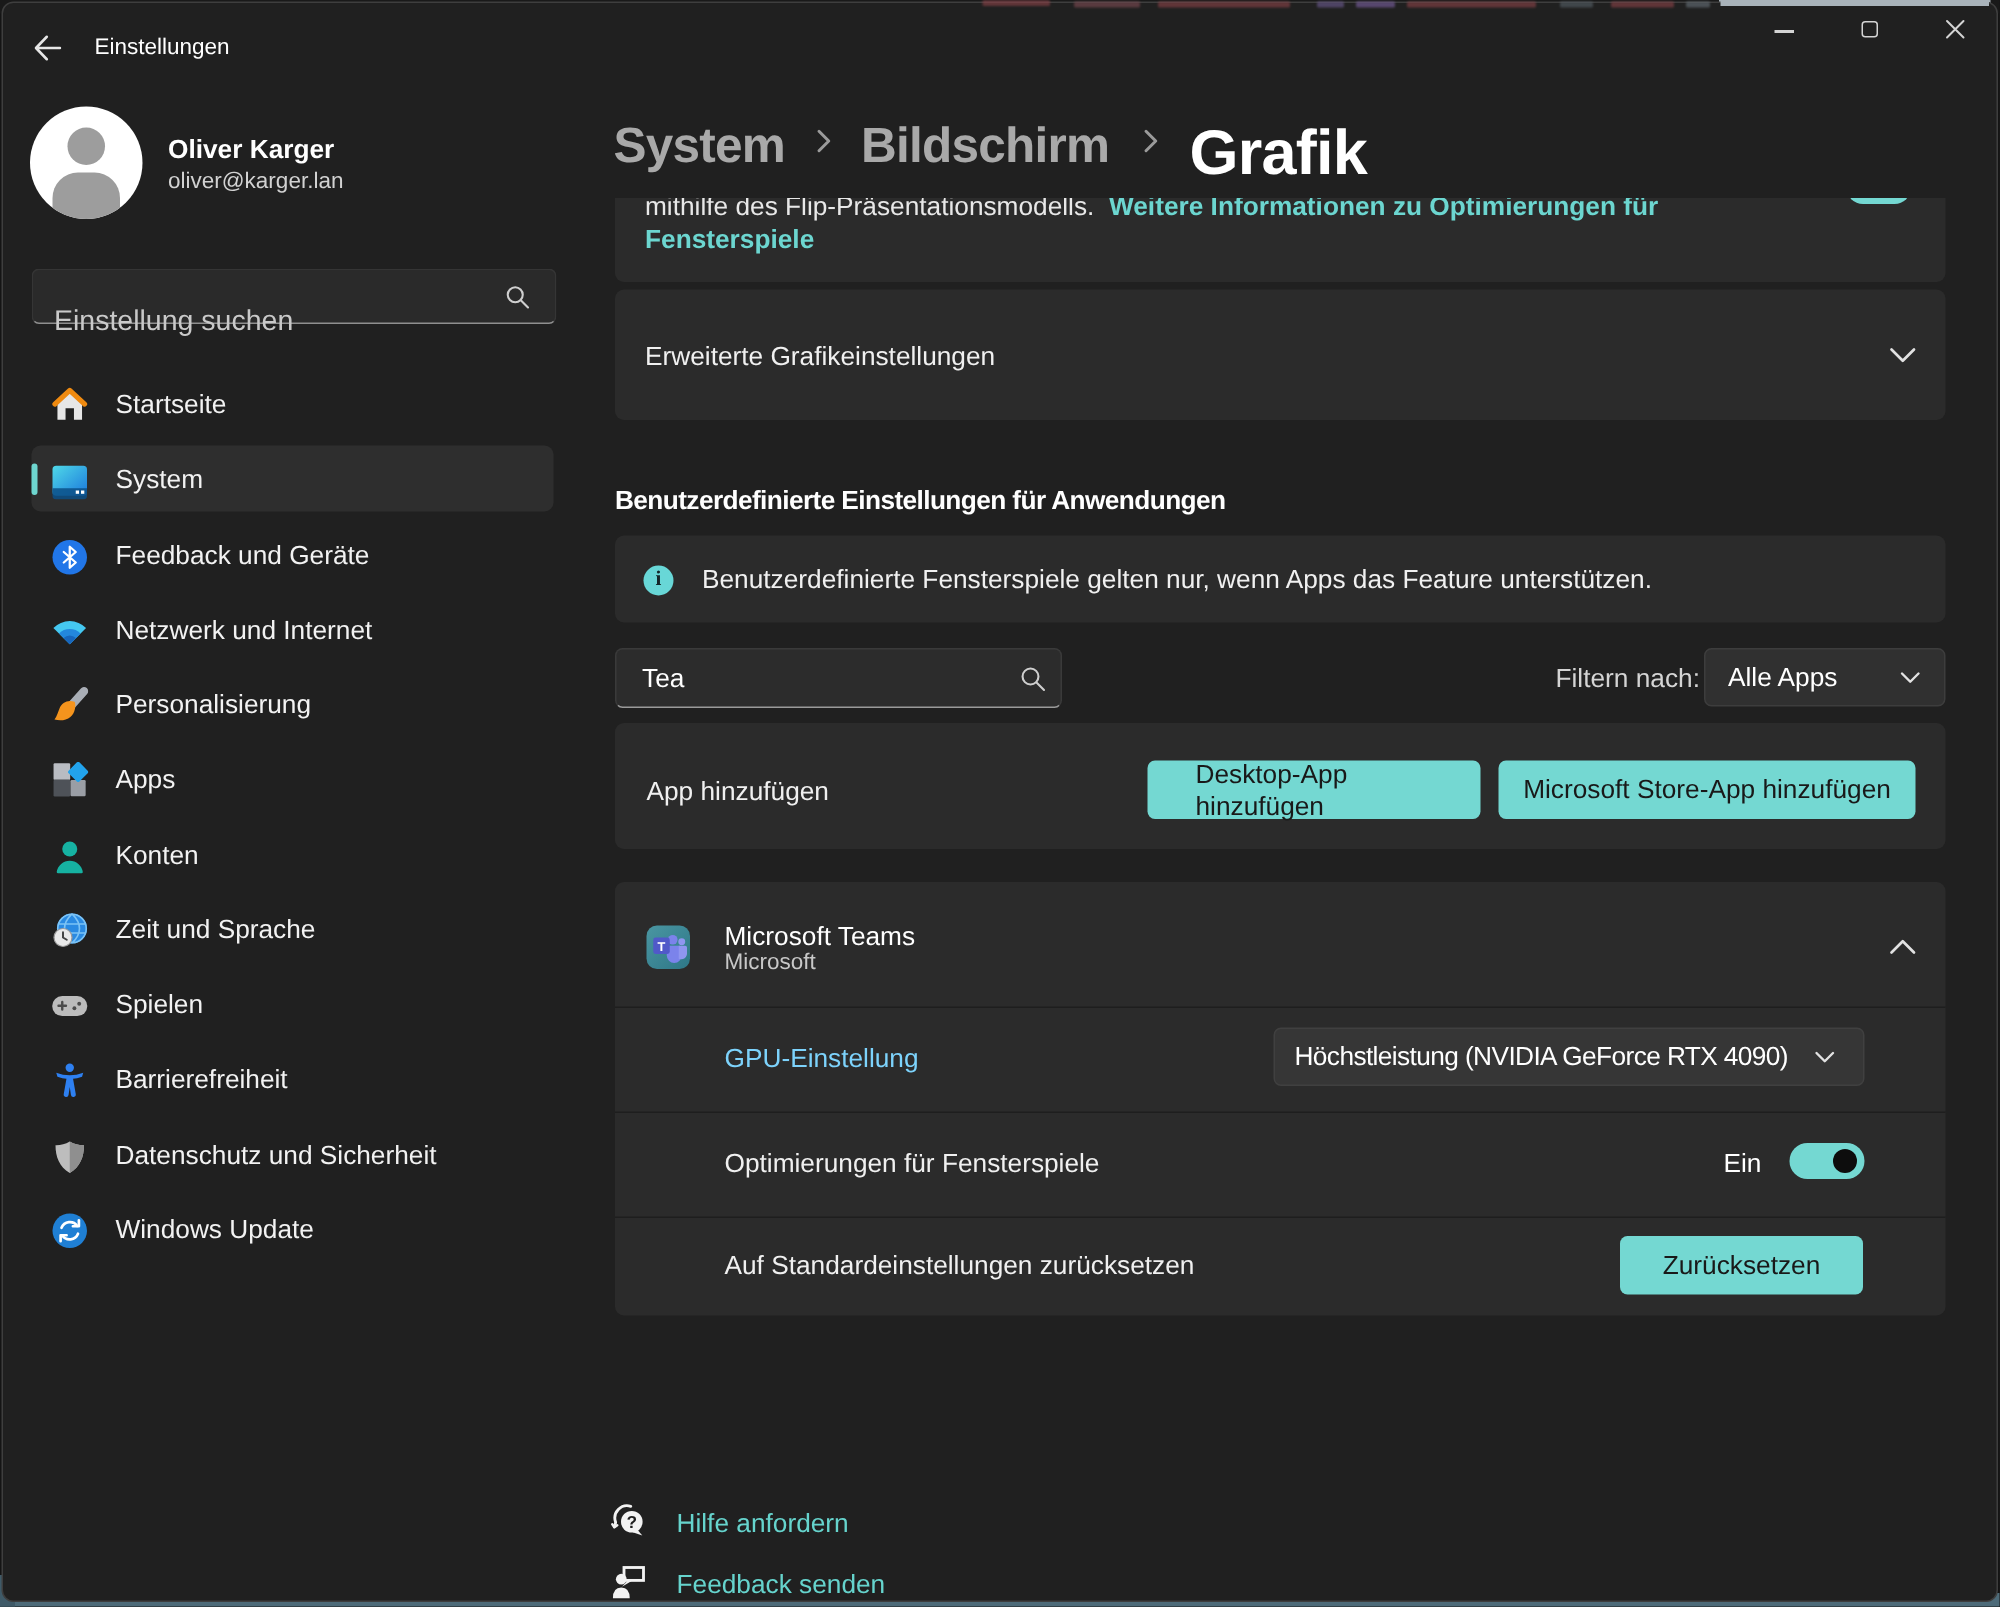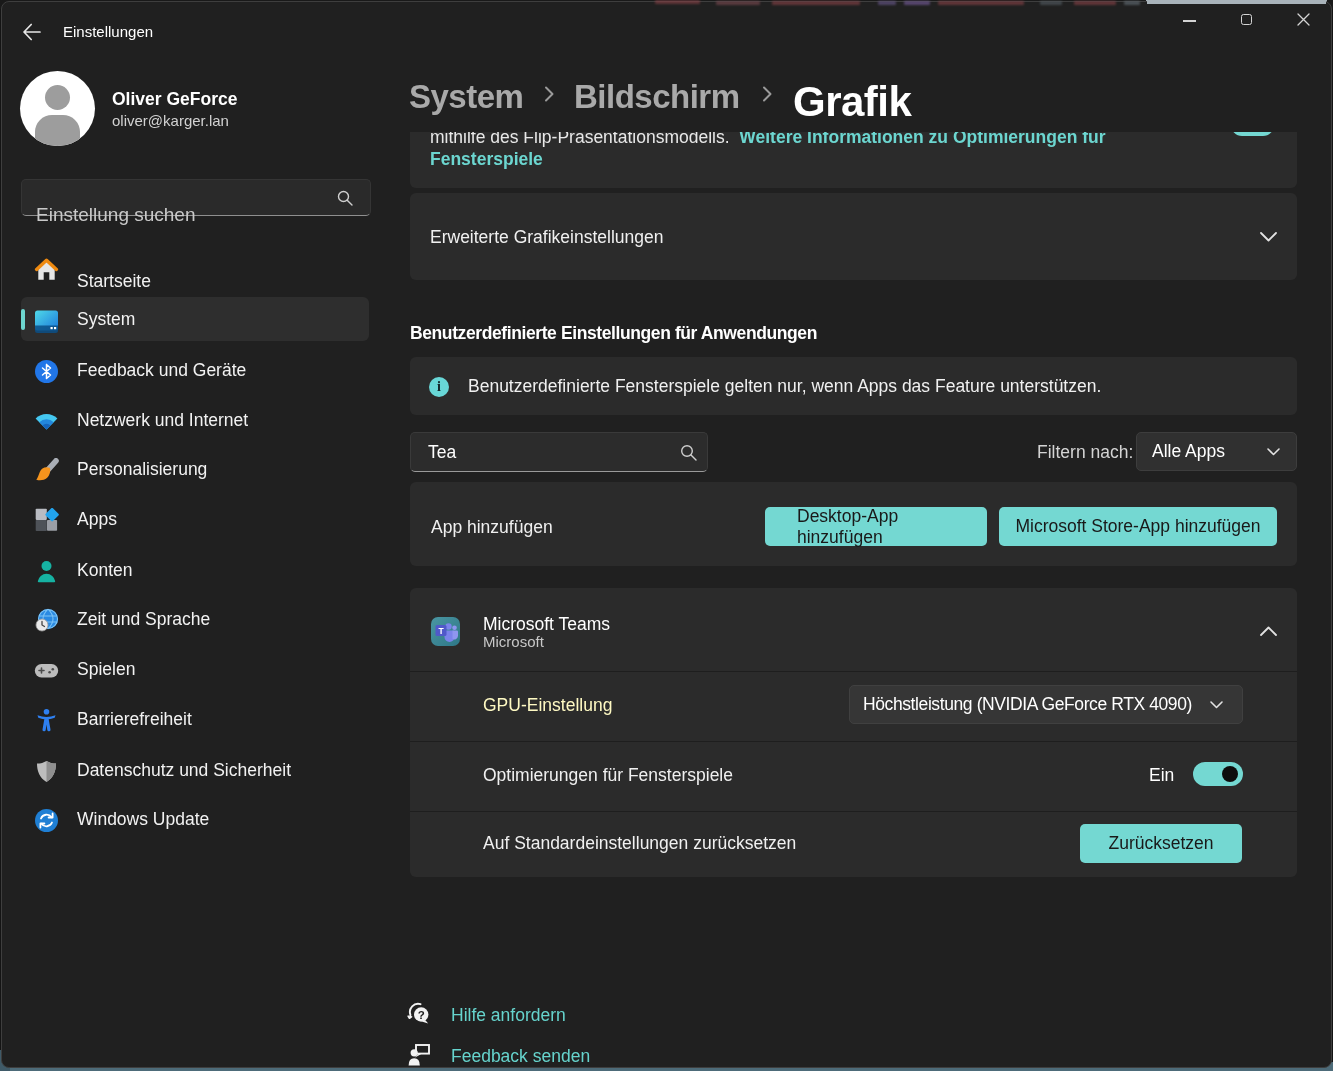--- a/index.html
+++ b/index.html
@@ -44,39 +44,39 @@
 <div class="abs" style="left:1183px;top:20px;width:13px;height:1.6px;background:#d4d4d4;"></div>
 <div class="abs" style="left:1241px;top:14px;width:11px;height:11px;border:1.2px solid #d4d4d4;border-radius:2.5px;"></div>
 <svg class="abs" style="left:1297px;top:13px;" width="13" height="13" viewBox="0 0 13 13">
   <path d="M1 1 L12 12 M12 1 L1 12" stroke="#d4d4d4" stroke-width="1.3" fill="none" stroke-linecap="round"></path>
 </svg>
 
 <div class="abs" style="left:20px;top:71px;width:75px;height:75px;border-radius:50%;background:#ffffff;overflow:hidden;">
   <div class="abs" style="left:25px;top:14px;width:25px;height:25px;border-radius:50%;background:#9d9d9d;"></div>
   <div class="abs" style="left:15px;top:44px;width:45px;height:34px;border-radius:17px 17px 0 0;background:#9d9d9d;"></div>
 </div>
-<div class="txt" style="left:112px;top:89px;font-size:17.5px;font-weight:bold;color:#ffffff;">Oliver GeForce</div>
+<div class="txt" style="left:112px;top:89px;font-size:17.5px;font-weight:bold;color:#ffffff;">Oliver Karger</div>
 <div class="txt" style="left:112px;top:112px;font-size:15px;color:#d2d2d2;">oliver@karger.lan</div>
 
 <div class="abs" style="left:21px;top:179px;width:350px;height:37px;background:#2a2a2a;border:1px solid #353535;border-bottom:1px solid #8f8f8f;border-radius:5px;"></div>
 <div class="txt" style="left:36px;top:204px;font-size:19px;color:#c9c9c9;">Einstellung suchen</div>
 <svg class="abs" style="left:337px;top:190px;" width="16" height="16" viewBox="0 0 16 16">
   <circle cx="6.5" cy="6.5" r="5" stroke="#cfcfcf" stroke-width="1.4" fill="none"></circle>
   <path d="M10.2 10.2 L15 15" stroke="#cfcfcf" stroke-width="1.4" stroke-linecap="round"></path>
 </svg>
 
 <div class="abs" style="left:21px;top:297px;width:348px;height:44px;border-radius:6px;background:#2e2e2e;"></div>
 <div class="abs" style="left:21px;top:309px;width:3.5px;height:21px;border-radius:2px;background:#6ed6cf;"></div>
 <div id="nav">
 
   <svg class="abs" style="left:34px;top:258px;" width="25" height="25" viewBox="0 0 25 25">
     <path d="M4.3 10.5 L12.5 3 L20.7 10.5 V21.8 H15.3 V14.2 H9.7 V21.8 H4.3 Z" fill="#e6e6e6"></path>
     <path d="M2.6 11.4 L12.5 2.2 L22.4 11.4" stroke="#ef8a10" stroke-width="3.4" fill="none" stroke-linecap="round" stroke-linejoin="round"></path>
   </svg>
-  <div class="txt" style="left:77px;top:271px;font-size:17.5px;color:#f2f2f2;">Startseite</div>
+  <div class="txt" style="left:77px;top:259px;font-size:17.5px;color:#f2f2f2;">Startseite</div>
 
   <svg class="abs" style="left:34px;top:308px;" width="25" height="25" viewBox="0 0 25 25">
     <defs>
         <linearGradient id="sysg" x1="0" y1="0" x2="1" y2="1">
       <stop offset="0" stop-color="#4fd9e8"></stop>
           <stop offset="1" stop-color="#1b78dc"></stop>
         </linearGradient>
       </defs>
     <rect x="1" y="2.5" width="23" height="20" rx="2.5" fill="url(#sysg)"></rect>
     <path d="M1 17.5 h23 v5 a2.5 2.5 0 0 1 -2.5 2.5 h-18 a2.5 2.5 0 0 1 -2.5 -2.5 z" fill="#0b4f86" opacity="0.85"></path>
@@ -217,21 +217,21 @@
       <rect x="4.5" y="8" width="11" height="11" rx="1.6" fill="#5059c9"></rect>
       <text x="10" y="17" font-size="8.5" font-weight="bold" fill="#ffffff" text-anchor="middle" font-family="Liberation Sans">T</text>
     </svg>
   </div>
   <div class="txt" style="left:483px;top:614px;font-size:17.5px;color:#ffffff;">Microsoft Teams</div>
   <div class="txt" style="left:483px;top:633px;font-size:15px;color:#c8c8c8;">Microsoft</div>
   <svg class="abs" style="left:1259px;top:625px;" width="19" height="12" viewBox="0 0 19 12">
     <path d="M2 10 L9.5 2.5 L17 10" stroke="#e2e2e2" stroke-width="1.8" fill="none" stroke-linecap="round" stroke-linejoin="round"></path>
   </svg>
 
-  <div class="txt" style="left:483px;top:695px;font-size:17.5px;color:#fef9c3;">GPU-Einstellung</div>
+  <div class="txt" style="left:483px;top:695px;font-size:17.5px;color:#7dd3fc;">GPU-Einstellung</div>
   <div class="abs" style="left:849px;top:685px;width:394px;height:39px;background:#363636;border:1px solid #404040;border-radius:5px;"></div>
   <div class="txt" style="left:863px;top:694px;font-size:17.5px;letter-spacing:-0.4px;color:#ffffff;">Höchstleistung (NVIDIA GeForce RTX 4090)</div>
   <svg class="abs" style="left:1209px;top:700px;" width="15" height="10" viewBox="0 0 15 10">
     <path d="M2 2 L7.5 7.5 L13 2" stroke="#e2e2e2" stroke-width="1.6" fill="none" stroke-linecap="round" stroke-linejoin="round"></path>
   </svg>
 
   <div class="txt" style="left:483px;top:765px;font-size:17.5px;color:#f0f0f0;">Optimierungen für Fensterspiele</div>
   <div class="txt" style="left:1149px;top:765px;font-size:17.5px;color:#ffffff;">Ein</div>
   <div class="abs" style="left:1193px;top:762px;width:50px;height:24px;border-radius:12px;background:#74d8d2;">
     <div class="abs" style="left:29px;top:4px;width:16px;height:16px;border-radius:50%;background:#0d0d0d;"></div>

